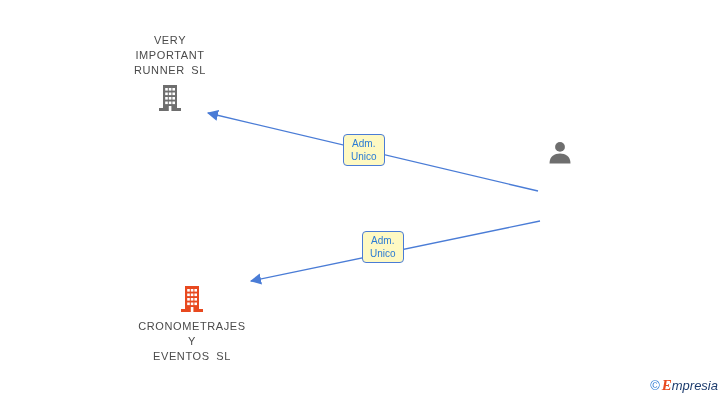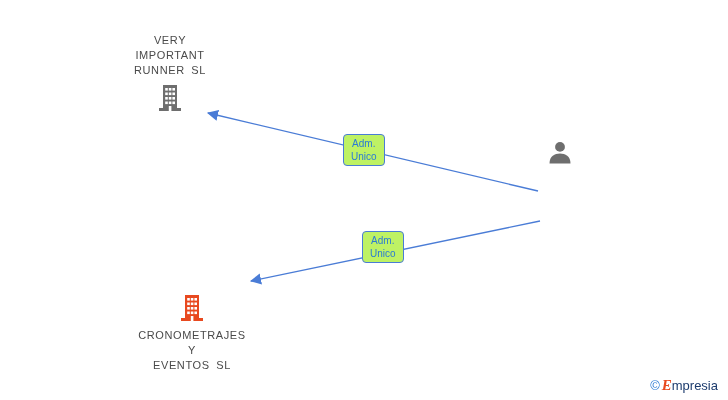--- a/index.html
+++ b/index.html
@@ -40,21 +40,21 @@
     margin: 4px auto 0 auto;
     width: 32px;
     height: 32px;
   }
   .icon-wrap.below { margin: 0 auto 4px auto; }
   .building-gray { color: #6e6e6e; }
   .building-orange { color: #e8491f; }
   .person-gray { color: #6e6e6e; }
   .edge-label {
     position: absolute;
-    background: #bef264;
+    background: #fef9c3;
     border: 1px solid #4a7cd6;
     border-radius: 4px;
     color: #2b7bd4;
     font-size: 10px;
     line-height: 13px;
     padding: 2px 7px;
     text-align: center;
     white-space: pre-line;
     cursor: default;
   }
@@ -67,21 +67,21 @@
     cursor: pointer;
   }
   .brand .copy { color: #2b7bd4; margin-right: 2px; }
   .brand .initial {
     color: #e8491f;
     font-family: "Liberation Serif", serif;
     font-style: italic;
     font-weight: bold;
     font-size: 15px;
   }
-  .brand .rest { color: #1d3c6e; }
+  .brand .rest { color: #1d3c6e; font-style: italic; }
 </style>
 </head>
 <body>
 
 <div class="canvas">
 
   <svg class="edges" viewBox="0 0 728 400">
     <defs>
       <marker id="arrow" viewBox="0 0 10 10" refX="9" refY="5" markerWidth="8" markerHeight="8" orient="auto-start-reverse">
         <path d="M0,0 L10,5 L0,10 z" fill="#4a7cd6"></path>
@@ -121,21 +121,21 @@
 
   <div class="node" style="left:500px; top:133px; width:120px;">
     <svg class="icon-wrap person-gray" style="width:28px;height:28px;margin-top:6px;" viewBox="0 0 32 32">
       <g fill="currentColor">
         <circle cx="16" cy="9" r="5.6"></circle>
         <path d="M4,28 C4,19.5 10,16.5 16,16.5 C22,16.5 28,19.5 28,28 Z"></path>
       </g>
     </svg>
   </div>
 
-  <div class="node" style="left:117px; top:292px; width:150px;">
+  <div class="node" style="left:117px; top:283px; width:150px;">
     <svg class="icon-wrap below building-orange" viewBox="0 0 32 32">
       <g fill="currentColor">
         <rect x="9" y="3" width="14" height="26"></rect>
         <rect x="5" y="26" width="4" height="3"></rect>
         <rect x="23" y="26" width="4" height="3"></rect>
       </g>
       <g fill="#ffffff">
         <rect x="11.2" y="6" width="2.6" height="2.6"></rect>
           <rect x="14.8" y="6" width="2.6" height="2.6"></rect>
           <rect x="18.4" y="6" width="2.6" height="2.6"></rect>

